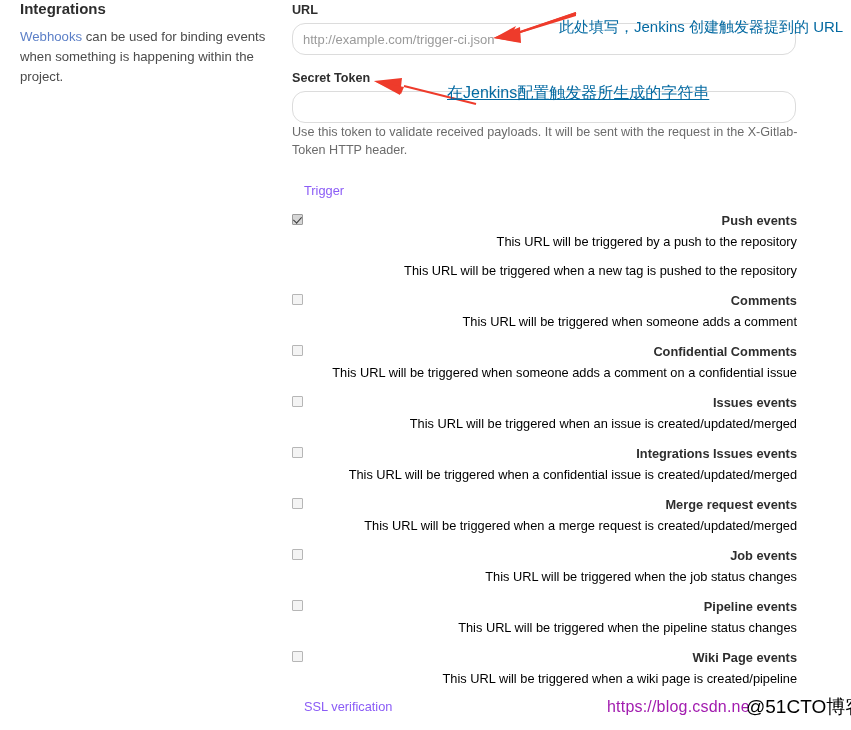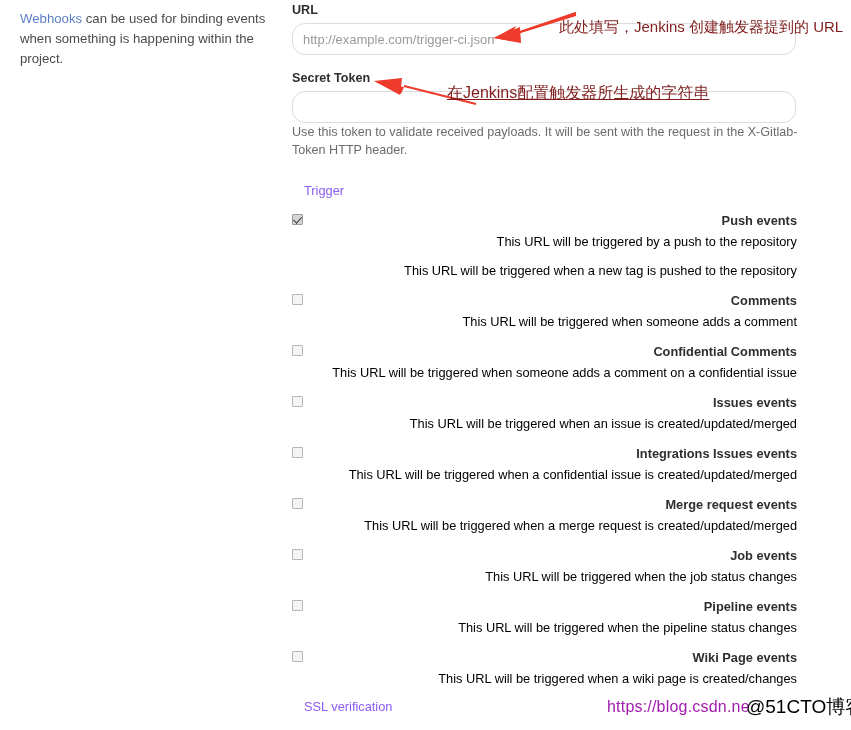--- a/index.html
+++ b/index.html
@@ -133,21 +133,21 @@
     margin-left: 0px;
     margin-bottom: 12px;
   }
 
   
   .ssl-wrap { margin-top: 8px; }
 
   
   .annot {
     position: absolute;
-    color: #7f1d1d;
+    color: #0369a1;
     font-family: "Liberation Sans", sans-serif;
     font-size: 15px;
     line-height: 22px;
     white-space: pre-wrap;
   }
   #annot-url  { left: 559px; top: 16px; width: 292px; }
   #annot-token{ left: 447px; top: 82px; width: 360px; font-size: 16px; text-decoration: underline; }
 
   .arrow-svg {
     position: absolute;
@@ -163,20 +163,21 @@
   }
   #wm-1 { left: 607px; top: 698px; font-size: 16px; letter-spacing: .2px; }
   #wm-2 { left: 729px; top: 694px; font-size: 19px; color: #000000; margin-left: 17px; }
 </style>
 </head>
 <body>
 
 <div id="page">
 
   <div class="left-col">
+    <div class="left-title">Integrations</div>
     <div class="left-desc"><a href="#">Webhooks</a><span> can be used for binding events when something is happening within the project.</span></div>
   </div>
 
   <div class="form-col">
 
     
     <label class="field-label">URL</label>
     <input class="text-input" type="text" placeholder="http://example.com/trigger-ci.json" style="">
 
     
@@ -201,21 +202,21 @@
         <div class="cb-desc" style="margin-left: 18px;">This URL will be triggered when an issue is created/updated/merged</div>
         <div class="cb-row"><span class="cb-box"></span><span class="cb-label">Integrations Issues events</span></div>
         <div class="cb-desc" style="margin-left: 18px;">This URL will be triggered when a confidential issue is created/updated/merged</div>
         <div class="cb-row"><span class="cb-box"></span><span class="cb-label">Merge request events</span></div>
         <div class="cb-desc" style="margin-left: 18px;">This URL will be triggered when a merge request is created/updated/merged</div>
         <div class="cb-row"><span class="cb-box"></span><span class="cb-label">Job events</span></div>
         <div class="cb-desc" style="margin-left: 18px;">This URL will be triggered when the job status changes</div>
         <div class="cb-row"><span class="cb-box"></span><span class="cb-label">Pipeline events</span></div>
         <div class="cb-desc" style="margin-left: 18px;">This URL will be triggered when the pipeline status changes</div>
         <div class="cb-row"><span class="cb-box"></span><span class="cb-label">Wiki Page events</span></div>
-        <div class="cb-desc" style="margin-left: 18px;">This URL will be triggered when a wiki page is created/changes</div>
+        <div class="cb-desc" style="margin-left: 18px;">This URL will be triggered when a wiki page is created/pipeline</div>
       </div>
 
     
     <div class="ssl-wrap">
       <div class="section-label">SSL verification</div>
 
     </div>
 
     
   </div>

